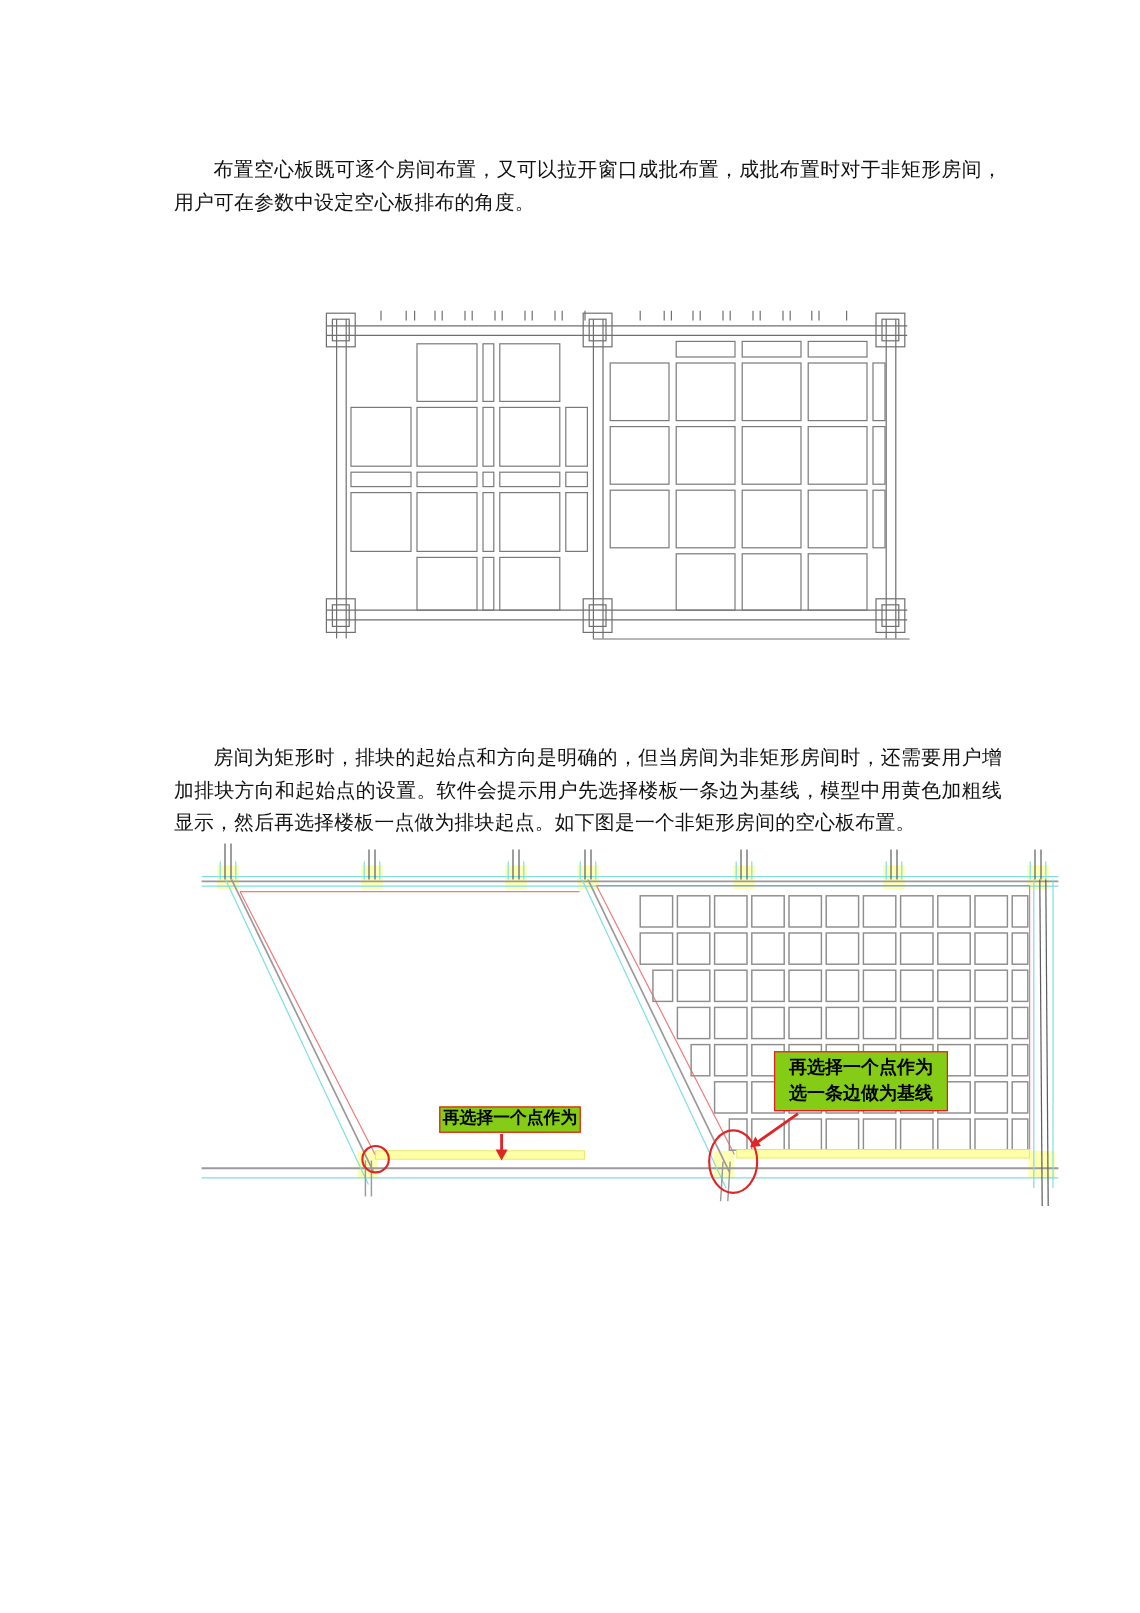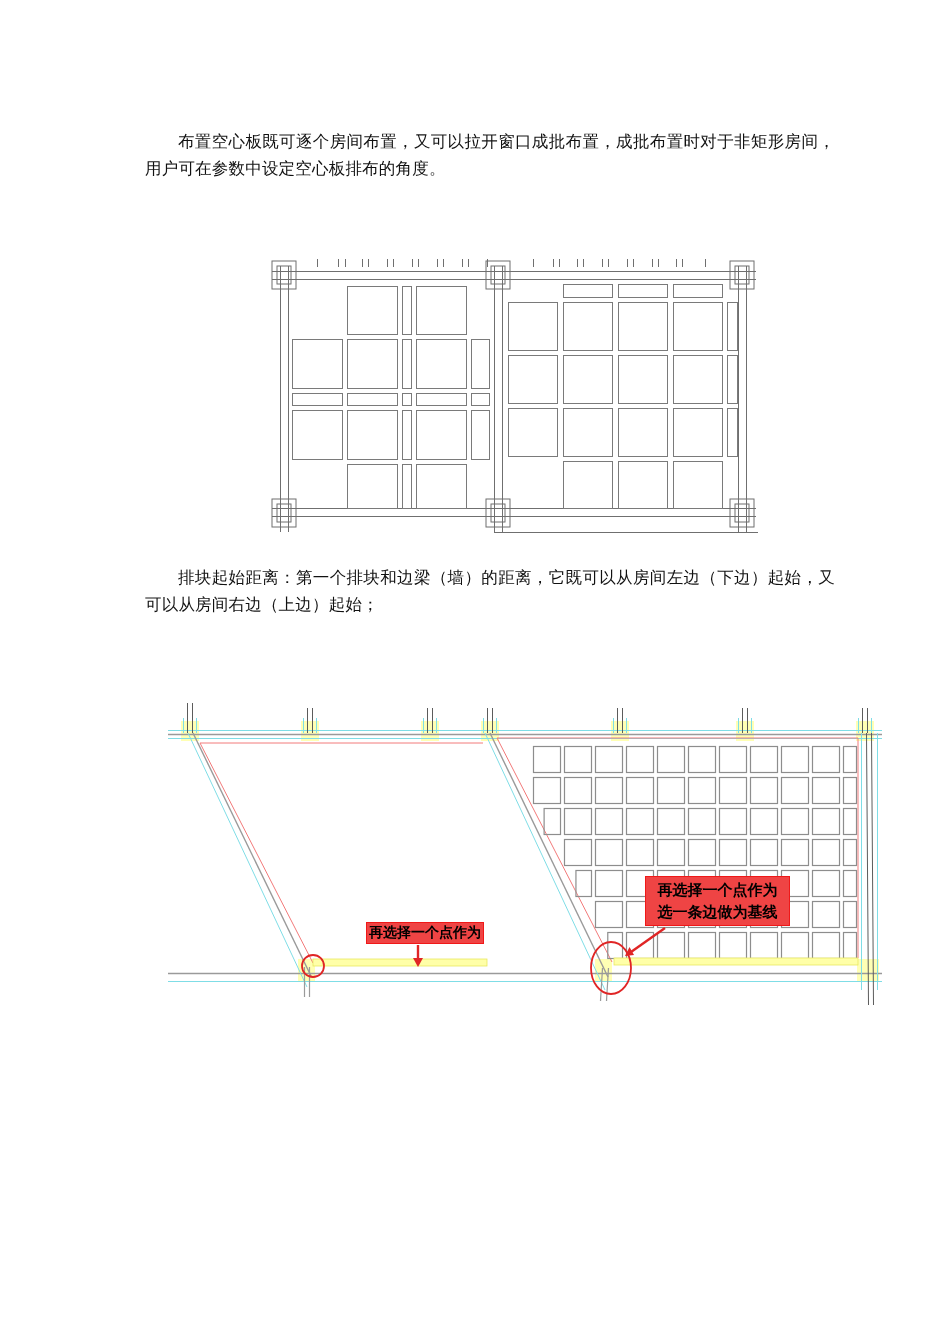--- a/index.html
+++ b/index.html
@@ -11,21 +11,21 @@
   .para{
     position:absolute;left:133px;width:690px;margin:12px;
     font-size:16.5px;line-height:27px;text-indent:2em;text-align:justify;
     text-justify:inter-ideograph;letter-spacing:0.2px;
   }
   .fig{position:absolute;}
   .fig svg{display:block;}
   .callout{
     position:absolute;box-sizing:border-box;text-align:center;
     font-weight:bold;color:#000;
-    background:#ef4444;border:1.6px solid #f01818;
+    background:#84cc16;border:1.6px solid #f01818;
     font-family:"Liberation Serif","DejaVu Serif",serif;
   }
   .c1{left:201px;top:222px;width:118px;height:22px;font-size:14px;line-height:19px;}
   .c2{left:480px;top:176px;width:145px;height:50px;font-size:15px;line-height:22px;padding-top:2px;}
 </style>
 </head>
 <body>
 
 <div class="page">
 
@@ -122,21 +122,21 @@
         <rect x="295.5" y="152.5" width="49" height="48" stroke="#7a7a7a" stroke-width="1" fill="none"></rect>
         <rect x="350.5" y="152.5" width="49" height="48" stroke="#7a7a7a" stroke-width="1" fill="none"></rect>
         <rect x="405.5" y="152.5" width="49" height="48" stroke="#7a7a7a" stroke-width="1" fill="none"></rect>
         <rect x="459.5" y="152.5" width="10" height="48" stroke="#7a7a7a" stroke-width="1" fill="none"></rect>
         <rect x="295.5" y="205.5" width="49" height="47" stroke="#7a7a7a" stroke-width="1" fill="none"></rect>
         <rect x="350.5" y="205.5" width="49" height="47" stroke="#7a7a7a" stroke-width="1" fill="none"></rect>
         <rect x="405.5" y="205.5" width="49" height="47" stroke="#7a7a7a" stroke-width="1" fill="none"></rect>
       </svg>
   </div>
 
-  <p class="para" style="top:552px">排块起始距离：第一个排块和边梁（墙）的距离，它既可以从房间左边（下边）起始，又可以从房间右边（上边）起始；</p>
+  <p class="para" style="top:606px">房间为矩形时，排块的起始点和方向是明确的，但当房间为非矩形房间时，还需要用户增加排块方向和起始点的设置。软件会提示用户先选择楼板一条边为基线，模型中用黄色加粗线显示，然后再选择楼板一点做为排块起点。如下图是一个非矩形房间的空心板布置。</p>
 
   <div class="fig" style="left:165px;top:700px;width:720px;height:320px">
     <svg id="fig2" width="720" height="320" viewBox="0 0 720 320">
         <rect x="16" y="21" width="18" height="20" stroke="none" stroke-width="1" fill="#ffffb4"></rect>
         <rect x="136" y="21" width="18" height="20" stroke="none" stroke-width="1" fill="#ffffb4"></rect>
         <rect x="256" y="21" width="18" height="20" stroke="none" stroke-width="1" fill="#ffffb4"></rect>
         <rect x="316" y="21" width="18" height="20" stroke="none" stroke-width="1" fill="#ffffb4"></rect>
         <rect x="446" y="21" width="18" height="20" stroke="none" stroke-width="1" fill="#ffffb4"></rect>
         <rect x="571" y="21" width="18" height="20" stroke="none" stroke-width="1" fill="#ffffb4"></rect>
         <rect x="691" y="21" width="18" height="20" stroke="none" stroke-width="1" fill="#ffffb4"></rect>

